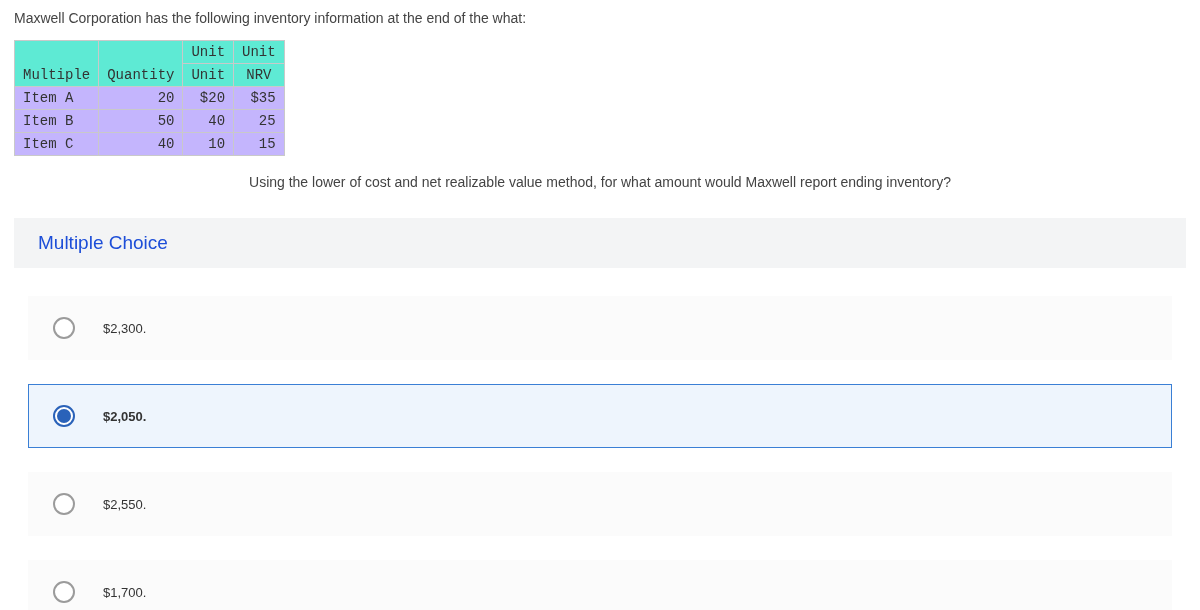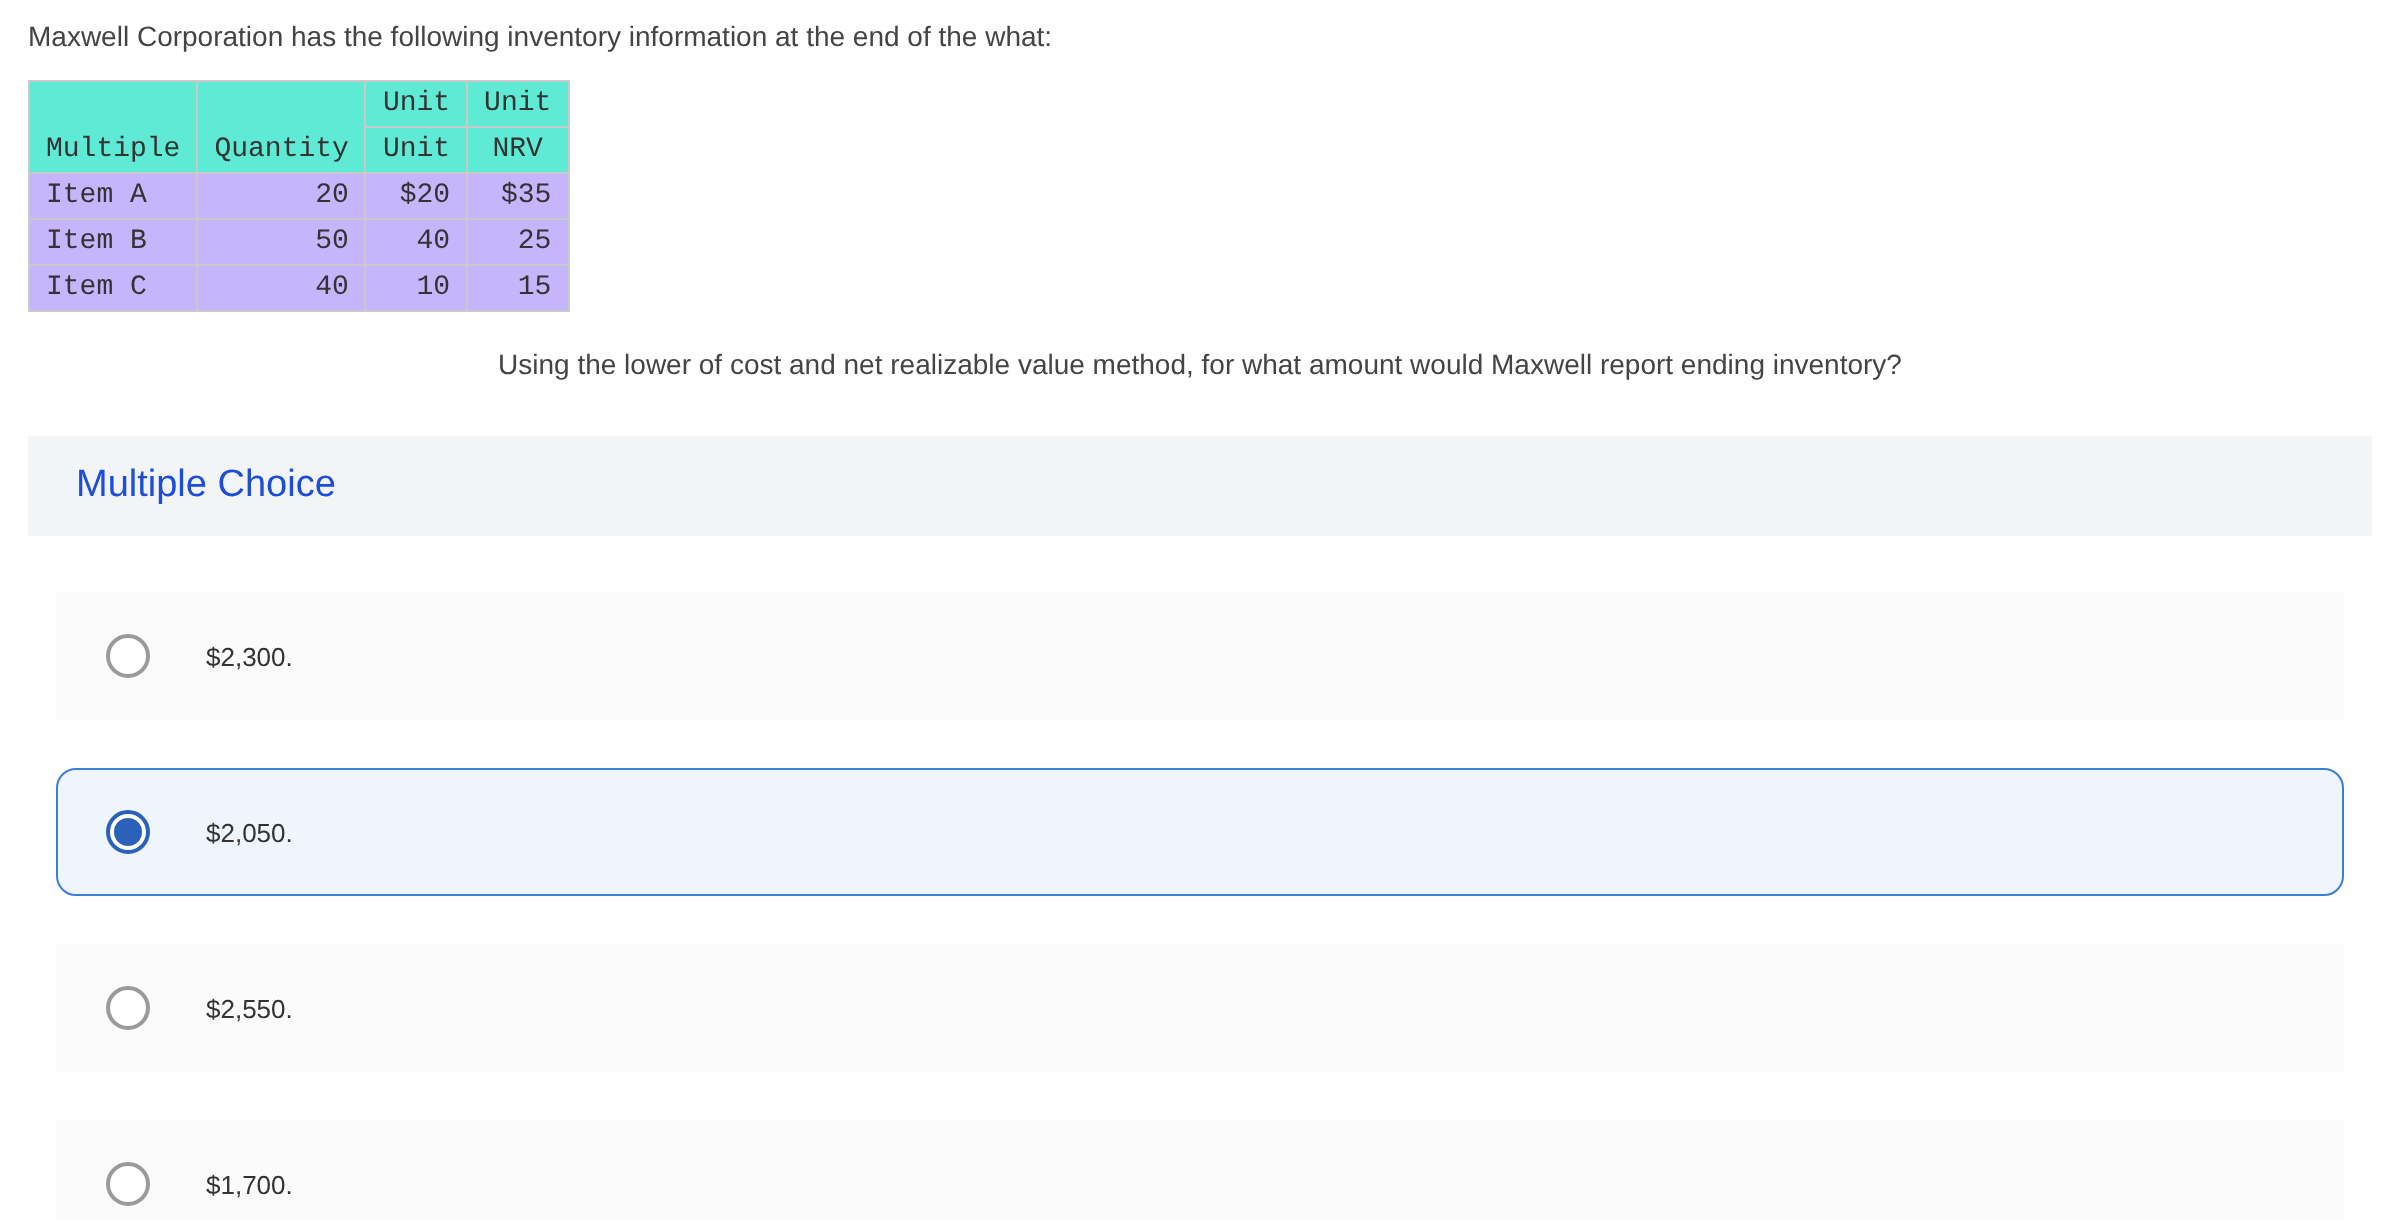--- a/index.html
+++ b/index.html
@@ -51,21 +51,22 @@
     margin: 0 14px 24px 14px;
     border: 1px solid transparent;
     background: #fbfbfb;
     cursor: pointer;
     font-size: 13px;
     color: #333;
   }
   .choice.selected {
     background: #eef5fd;
     border: 1px solid #3a7fd5;
-    border-radius: 10px;
+    border-radius: 0;
+    font-weight: bold;
   }
   .radio {
     width: 22px;
     height: 22px;
     border: 2px solid #9b9b9b;
     border-radius: 50%;
     margin-right: 28px;
     display: flex;
     align-items: center;
     justify-content: center;

